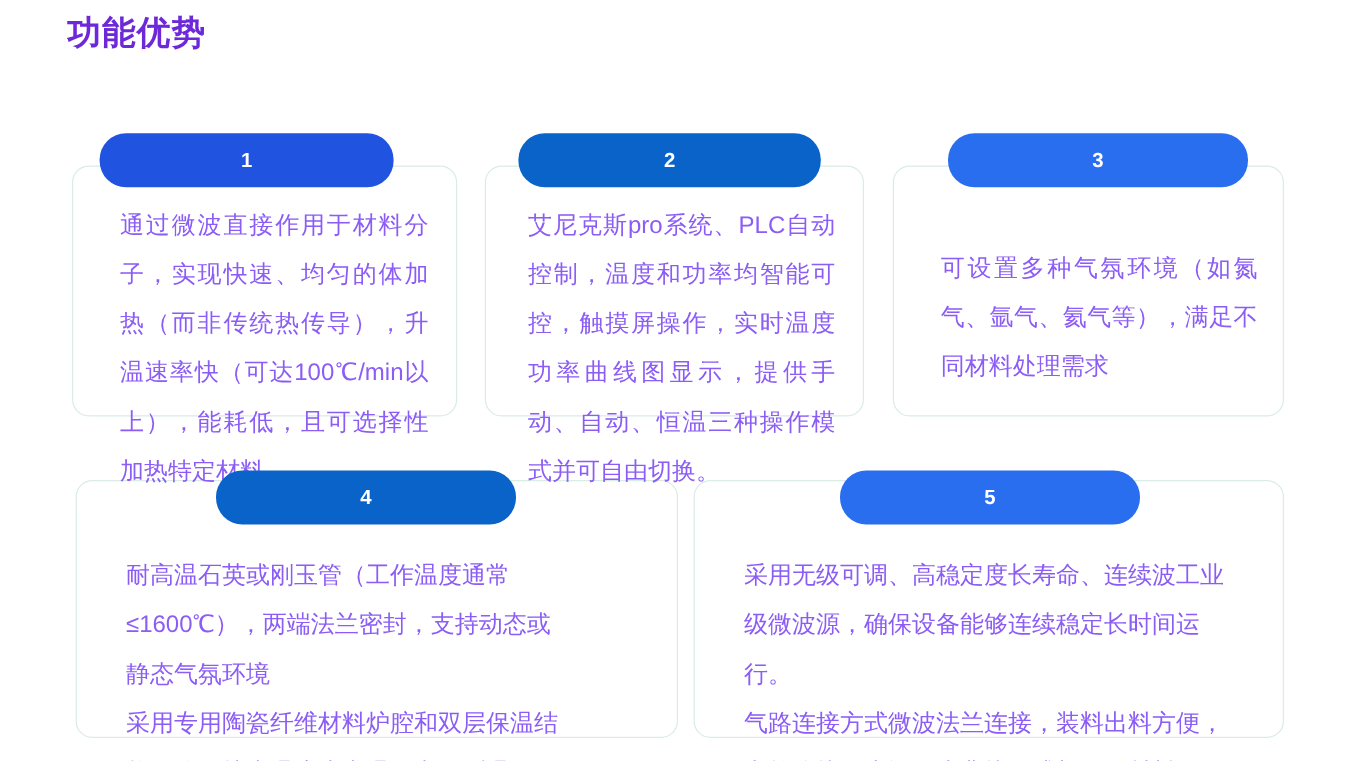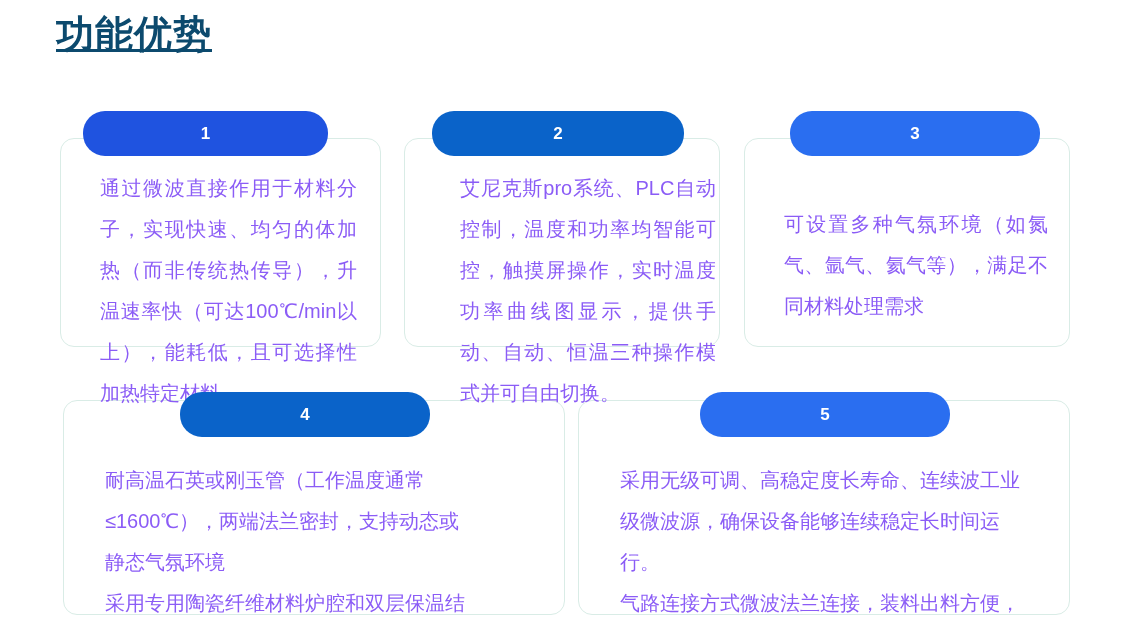--- a/index.html
+++ b/index.html
@@ -12,26 +12,25 @@
     background: #ffffff;
     font-family: "Liberation Sans", sans-serif;
     color: #222222;
     position: relative;
     overflow: hidden;
   }
   .page-title {
     position: absolute;
     left: 56px;
     top: 10px;
-    font-size: 38px;
+    font-size: 28px;
     font-weight: 700;
-    color: #0c4a6e;
+    color: #6d28d9;
     letter-spacing: 1px;
     line-height: 1.3;
-    text-decoration: underline;
   }
 
   .card {
     position: absolute;
     background: #ffffff;
     border: 1px solid #d9ece6;
     border-radius: 14px;
     box-sizing: border-box;
   }
   .badge {
@@ -54,21 +53,21 @@
     white-space: pre-line;
   }
 
   
   #card1 { left: 60px;  top: 138px; width: 321px; height: 209px; }
   #badge1 { left: 83px; top: 111px; width: 245px; height: 45px; background: #1f53e0; }
   #text1 { left: 60px; top: 160px; width: 321px; height: 187px; padding: 8px 24px 0 40px; text-align: justify; }
 
   #card2 { left: 404px; top: 138px; width: 316px; height: 209px; }
   #badge2 { left: 432px; top: 111px; width: 252px; height: 45px; background: #0a63c9; }
-  #text2 { left: 404px; top: 160px; width: 316px; height: 187px; padding: 8px 24px 0 36px; text-align: justify; margin-left: 20px; }
+  #text2 { left: 404px; top: 160px; width: 316px; height: 187px; padding: 8px 24px 0 36px; text-align: justify; }
 
   #card3 { left: 744px; top: 138px; width: 326px; height: 209px; }
   #badge3 { left: 790px; top: 111px; width: 250px; height: 45px; background: #2a6ef0; }
   #text3 { left: 744px; top: 196px; width: 326px; height: 151px; padding: 8px 22px 0 40px; text-align: justify; }
 
   
   #card4 { left: 63px;  top: 400px; width: 502px; height: 215px; }
   #badge4 { left: 180px; top: 392px; width: 250px; height: 45px; background: #0a63c9; }
   #text4 { left: 63px; top: 452px; width: 436px; height: 163px; padding: 8px 26px 0 42px; }
 

